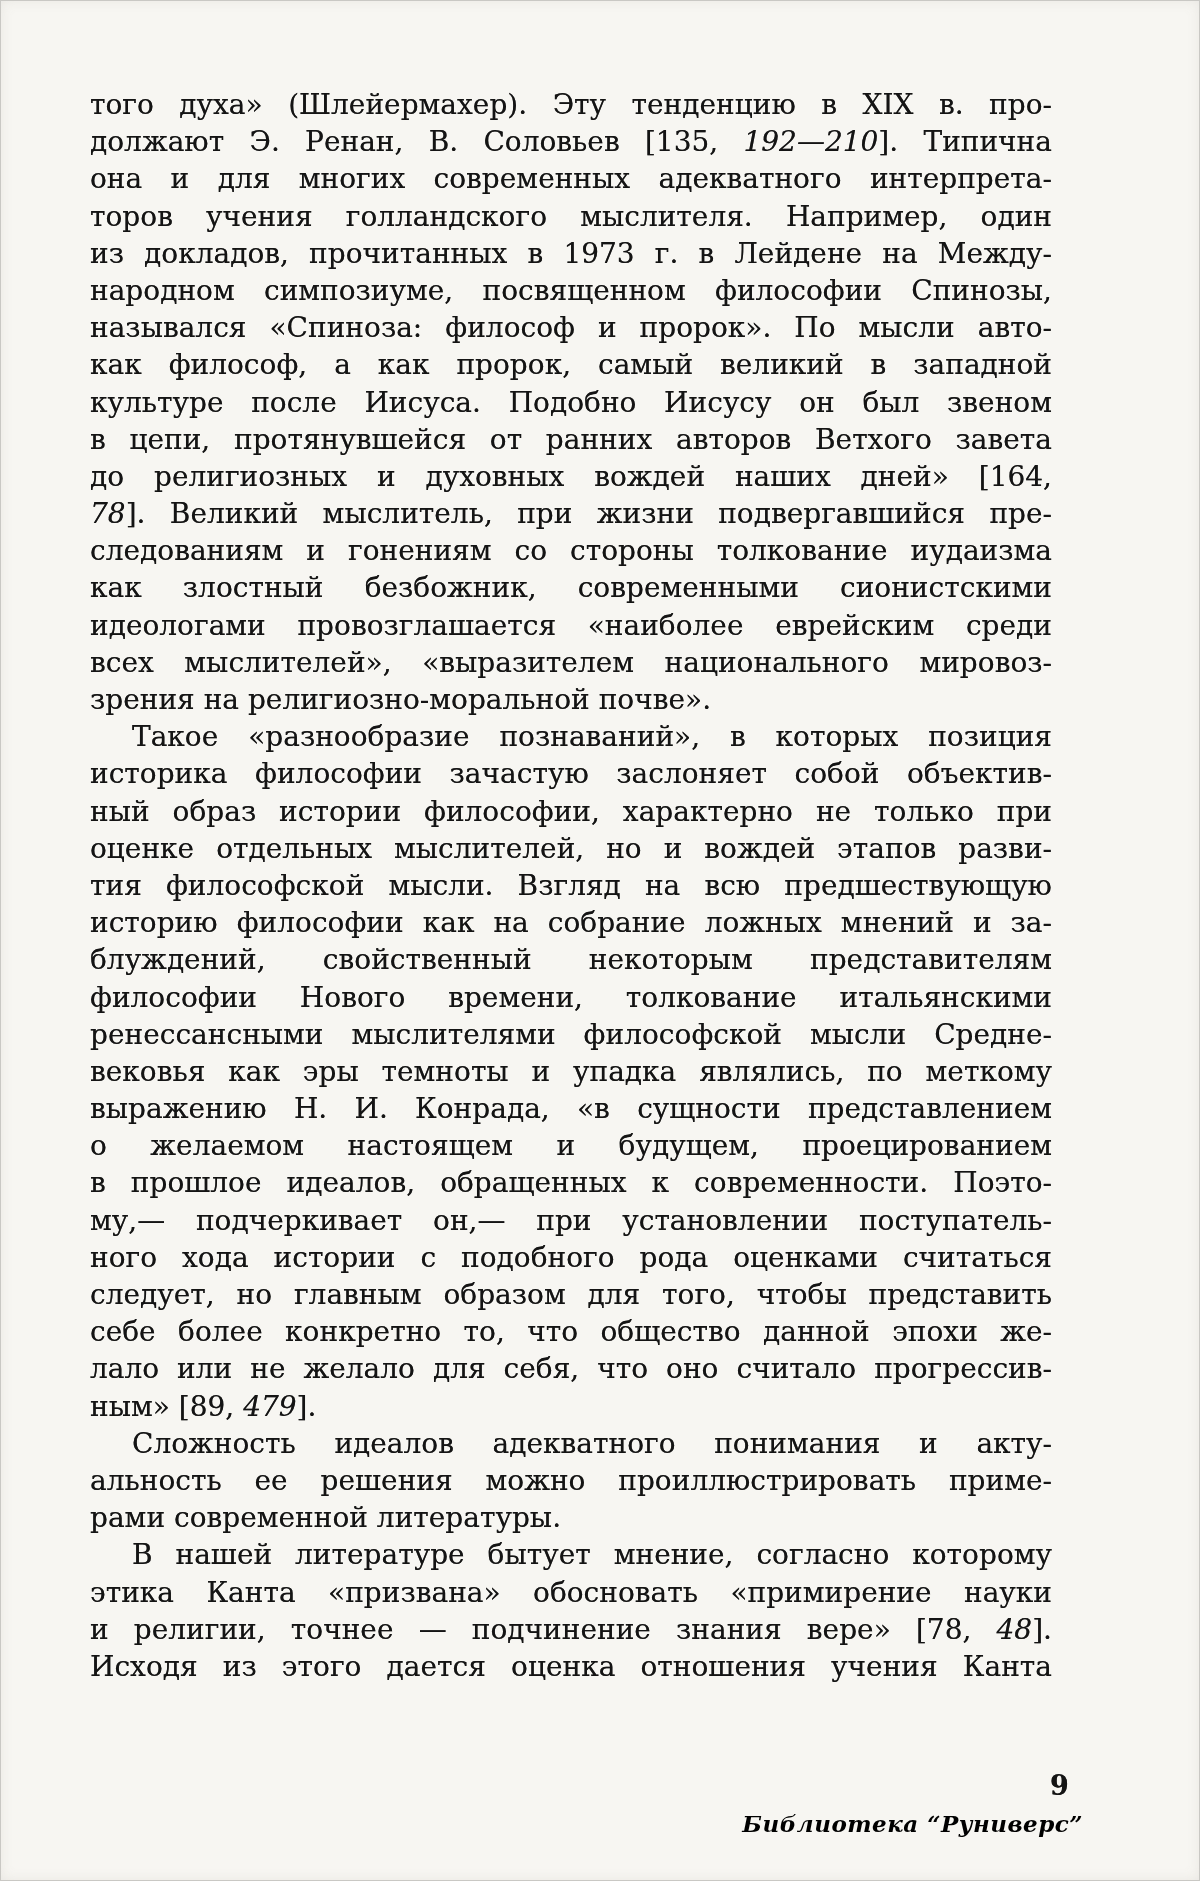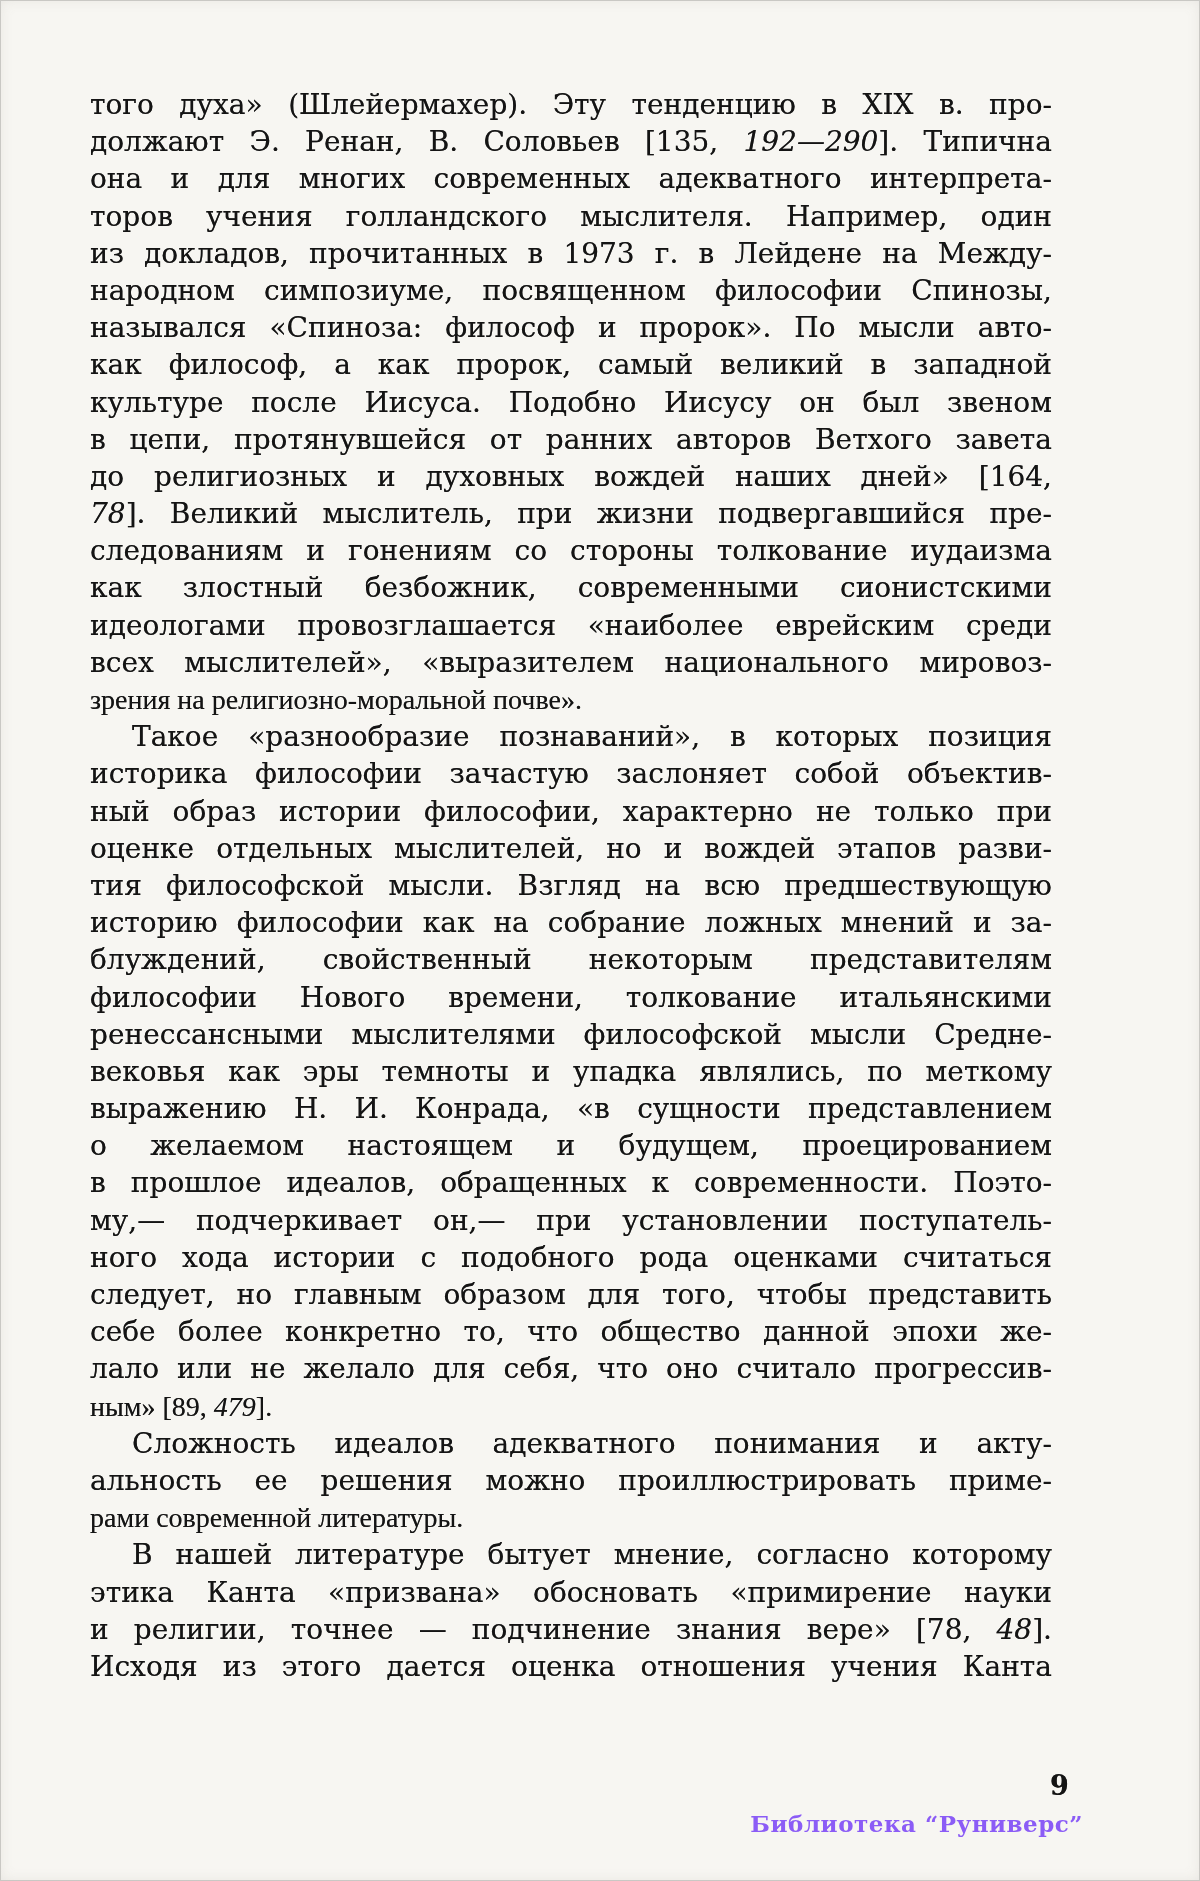--- a/index.html
+++ b/index.html
@@ -30,21 +30,20 @@
   .line {
     height: 37.2px;
     text-align: justify;
     text-align-last: justify;
     -moz-text-align-last: justify;
     white-space: normal;
   }
   .line.indent { text-indent: 42px; }
   .line.last {
     text-align-last: left;
-    font-family: Liberation Serif, serif;
     -moz-text-align-last: left;
   }
   .line i { font-style: italic; }
   .page-number {
     position: absolute;
     top: 1770px;
     left: 1050px;
     font-size: 27px;
     font-weight: bold;
     text-shadow: 0 0 0.5px rgba(10,10,10,0.65);
@@ -59,21 +58,21 @@
     letter-spacing: 0.5px;
   }
 </style>
 </head>
 <body>
 
 <div class="page" style="background: rgb(247, 246, 242); color: rgb(20, 20, 20);">
   <div class="text-block">
       <div class="paragraph">
         <div class="line">того духа» (Шлейермахер). Эту тенденцию в XIX в. про-</div>
-        <div class="line">должают Э. Ренан, В. Соловьев [135, <i>192—290</i>]. Типична</div>
+        <div class="line">должают Э. Ренан, В. Соловьев [135, <i>192—210</i>]. Типична</div>
         <div class="line">она и для многих современных адекватного интерпрета-</div>
         <div class="line">торов учения голландского мыслителя. Например, один</div>
         <div class="line">из докладов, прочитанных в 1973 г. в Лейдене на Между-</div>
         <div class="line">народном симпозиуме, посвященном философии Спинозы,</div>
         <div class="line">назывался «Спиноза: философ и пророк». По мысли авто-</div>
         <div class="line">как философ, а как пророк, самый великий в западной</div>
         <div class="line">культуре после Иисуса. Подобно Иисусу он был звеном</div>
         <div class="line">в цепи, протянувшейся от ранних авторов Ветхого завета</div>
         <div class="line">до религиозных и духовных вождей наших дней» [164,</div>
         <div class="line"><i>78</i>]. Великий мыслитель, при жизни подвергавшийся пре-</div>
@@ -110,14 +109,14 @@
         <div class="line last">рами современной литературы.</div>
       </div>
       <div class="paragraph">
         <div class="line indent">В нашей литературе бытует мнение, согласно которому</div>
         <div class="line">этика Канта «призвана» обосновать «примирение науки</div>
         <div class="line">и религии, точнее — подчинение знания вере» [78, <i>48</i>].</div>
         <div class="line">Исходя из этого дается оценка отношения учения Канта</div>
       </div>
     </div>
   <div class="page-number">9</div>
-  <div class="watermark" style="color: #8b5cf6;">Библиотека “Руниверс”</div>
+  <div class="watermark" style="color: #000000; font-style: italic;">Библиотека “Руниверс”</div>
 </div>
 
 </body></html>

